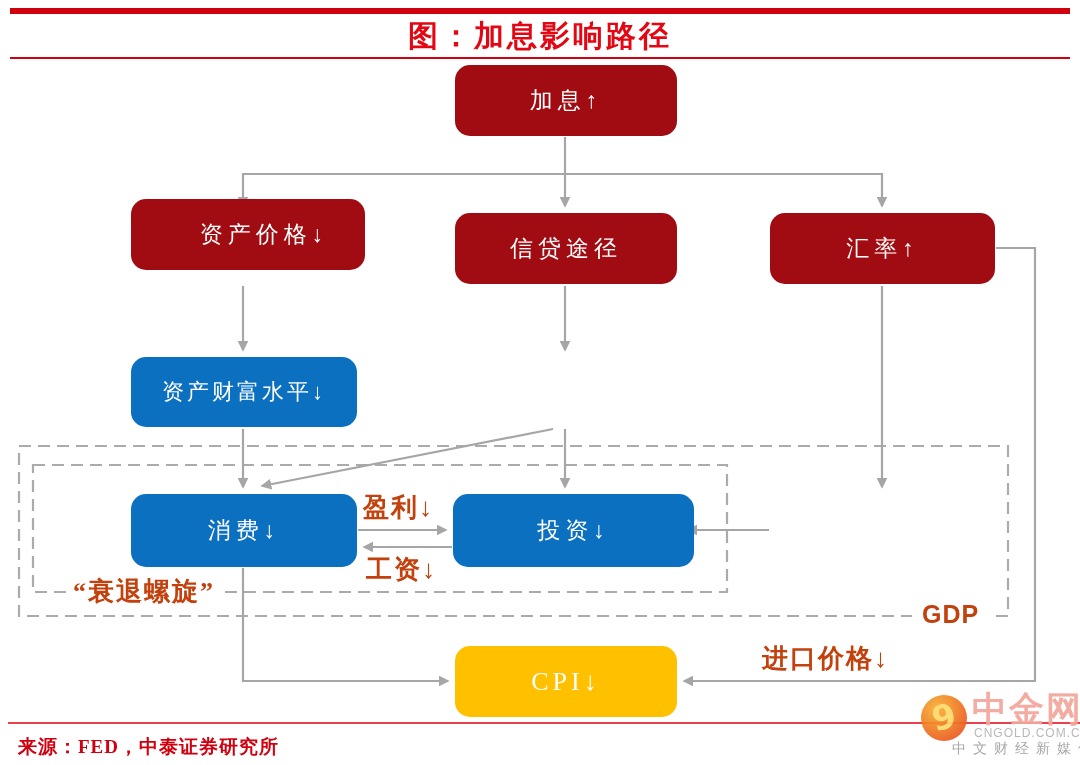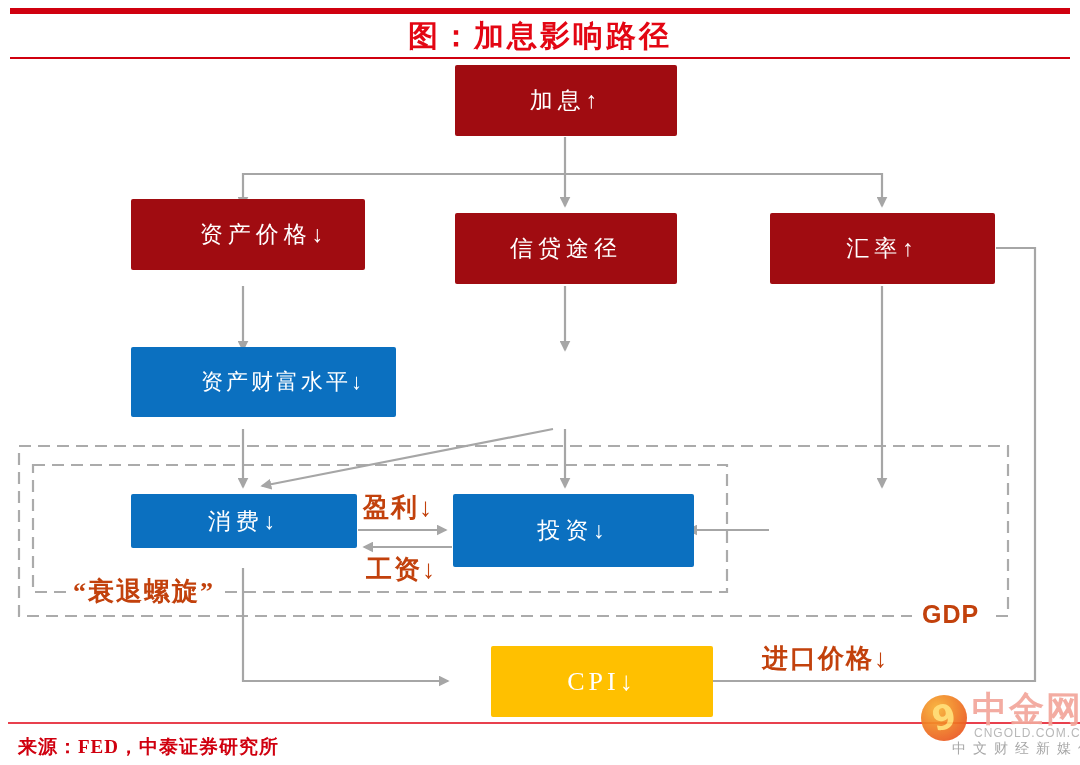--- a/index.html
+++ b/index.html
@@ -13,38 +13,38 @@
   
   .top-bar{position:absolute;left:10px;top:8px;width:1060px;height:6px;background:#d0000f;}
   .title{
     position:absolute;left:0;top:16px;width:1080px;height:40px;
     text-align:center;font-size:30px;font-weight:bold;color:#e30613;
     letter-spacing:3px;
   }
   .title-underline{position:absolute;left:10px;top:57px;width:1060px;height:2px;background:#d0000f;}
   
   .node{
-    position:absolute;border-radius:2px;
+    position:absolute;border-radius:15px;
     display:flex;align-items:center;justify-content:center;
     color:#ffffff;font-size:23px;letter-spacing:5px;
     z-index:3;
   }
   .node.red{background:#a00c11;}
   .node.blue{background:#0b70c0;}
   .node.yellow{background:#ffc000;}
   .n-rate-hike      {left:455px;top:65px; width:222px;height:71px;}
   .n-asset-price    {left:131px;top:199px;width:202px;height:71px;padding-left:32px;}
   .n-credit-channel {left:455px;top:213px;width:222px;height:71px;}
   .n-exchange-rate  {left:770px;top:213px;width:225px;height:71px;}
-  .n-wealth-level   {left:131px;top:347px;width:226px;height:70px;letter-spacing:3px;font-size:22px;padding-left:39px;}
+  .n-wealth-level   {left:131px;top:357px;width:226px;height:70px;letter-spacing:3px;font-size:22px;}
   .n-capital-cost   {left:455px;top:357px;width:222px;height:70px;}
-  .n-consumption    {left:131px;top:494px;width:226px;height:54px;}
+  .n-consumption    {left:131px;top:494px;width:226px;height:73px;}
   .n-investment     {left:453px;top:494px;width:241px;height:73px;}
   .n-net-exports    {left:770px;top:494px;width:225px;height:73px;}
-  .n-cpi            {left:455px;top:646px;width:222px;height:71px;font-size:26px;letter-spacing:4px;margin-left:36px;}
+  .n-cpi            {left:455px;top:646px;width:222px;height:71px;font-size:26px;letter-spacing:4px;}
   
   svg.connectors{position:absolute;left:0;top:0;z-index:1;}
   
   .flabel{
     position:absolute;z-index:4;color:#c2410c;font-weight:bold;
     font-size:26px;letter-spacing:2px;white-space:nowrap;
   }
   .l-profit{left:363px;top:490px;}
   .l-wage{left:366px;top:552px;}
   .l-spiral{left:68px;top:574px;background:#ffffff;padding:0 5px;font-size:26px;}

